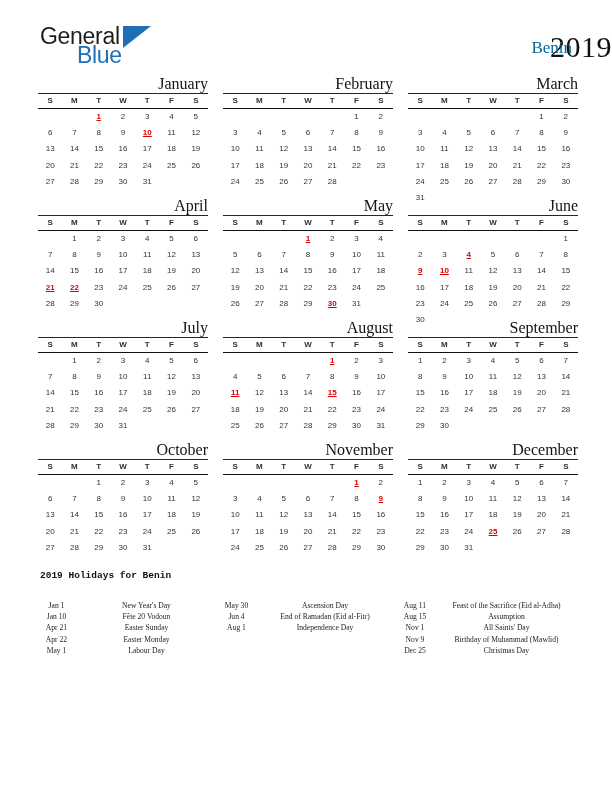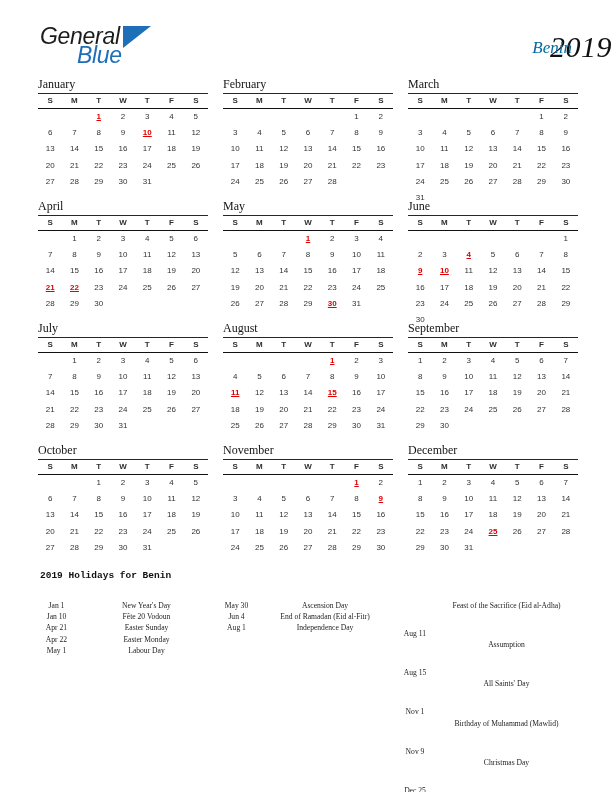--- a/index.html
+++ b/index.html
@@ -15,21 +15,20 @@
     color: #1a1a1a;
     overflow: hidden;
   }
 
   
   .page-header {
     position: absolute;
     left: 0; top: 0;
     width: 612px;
     height: 72px;
-    font-style: italic;
   }
   .logo {
     position: absolute;
     left: 40px;
     top: 24px;
     width: 170px;
     height: 46px;
   }
   .logo-general {
     position: absolute;
@@ -85,22 +84,22 @@
   }
   .quarter-row {
     display: flex;
     justify-content: space-between;
     height: 122px;
   }
   .month-block {
     width: 170px;
   }
   .month-name {
-    text-align: left;
-    font-size: 12px;
+    text-align: right;
+    font-size: 16px;
     font-family: "Liberation Serif", serif;
     color: #141414;
     line-height: 16px;
     padding-bottom: 1px;
   }
   table.month-table {
     width: 100%;
     border-collapse: collapse;
     table-layout: fixed;
   }
@@ -163,21 +162,21 @@
     font-size: 7.6px;
     line-height: 11.2px;
     color: #1d1d1d;
   }
   .holiday-date {
     width: 33px;
     flex: 0 0 33px;
     white-space: nowrap;
     text-align: center;
   }
-  .holidays-col.col-3 .holiday-date { width: 36px; flex: 0 0 36px; margin-top: 28px; }
+  .holidays-col.col-3 .holiday-date { width: 36px; flex: 0 0 36px; }
   .holiday-label {
     flex: 1 1 auto;
     text-align: center;
   }
 </style>
 </head>
 <body>
 
 <div class="page-header">
   <div class="logo">

